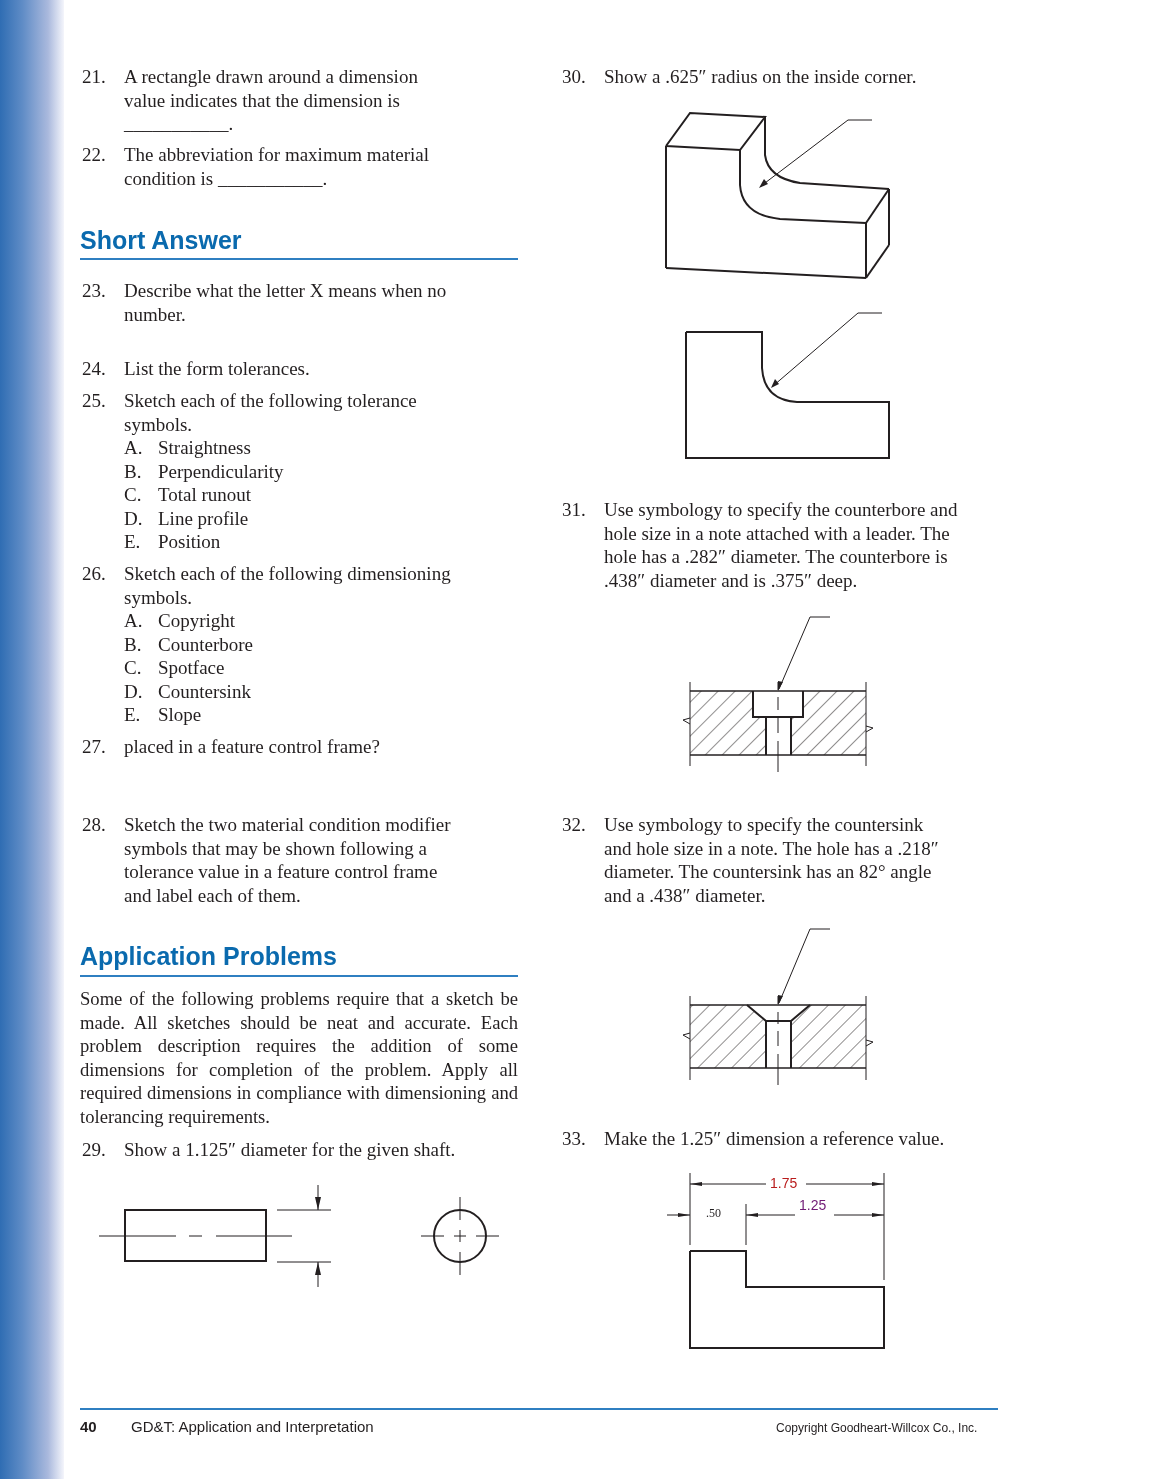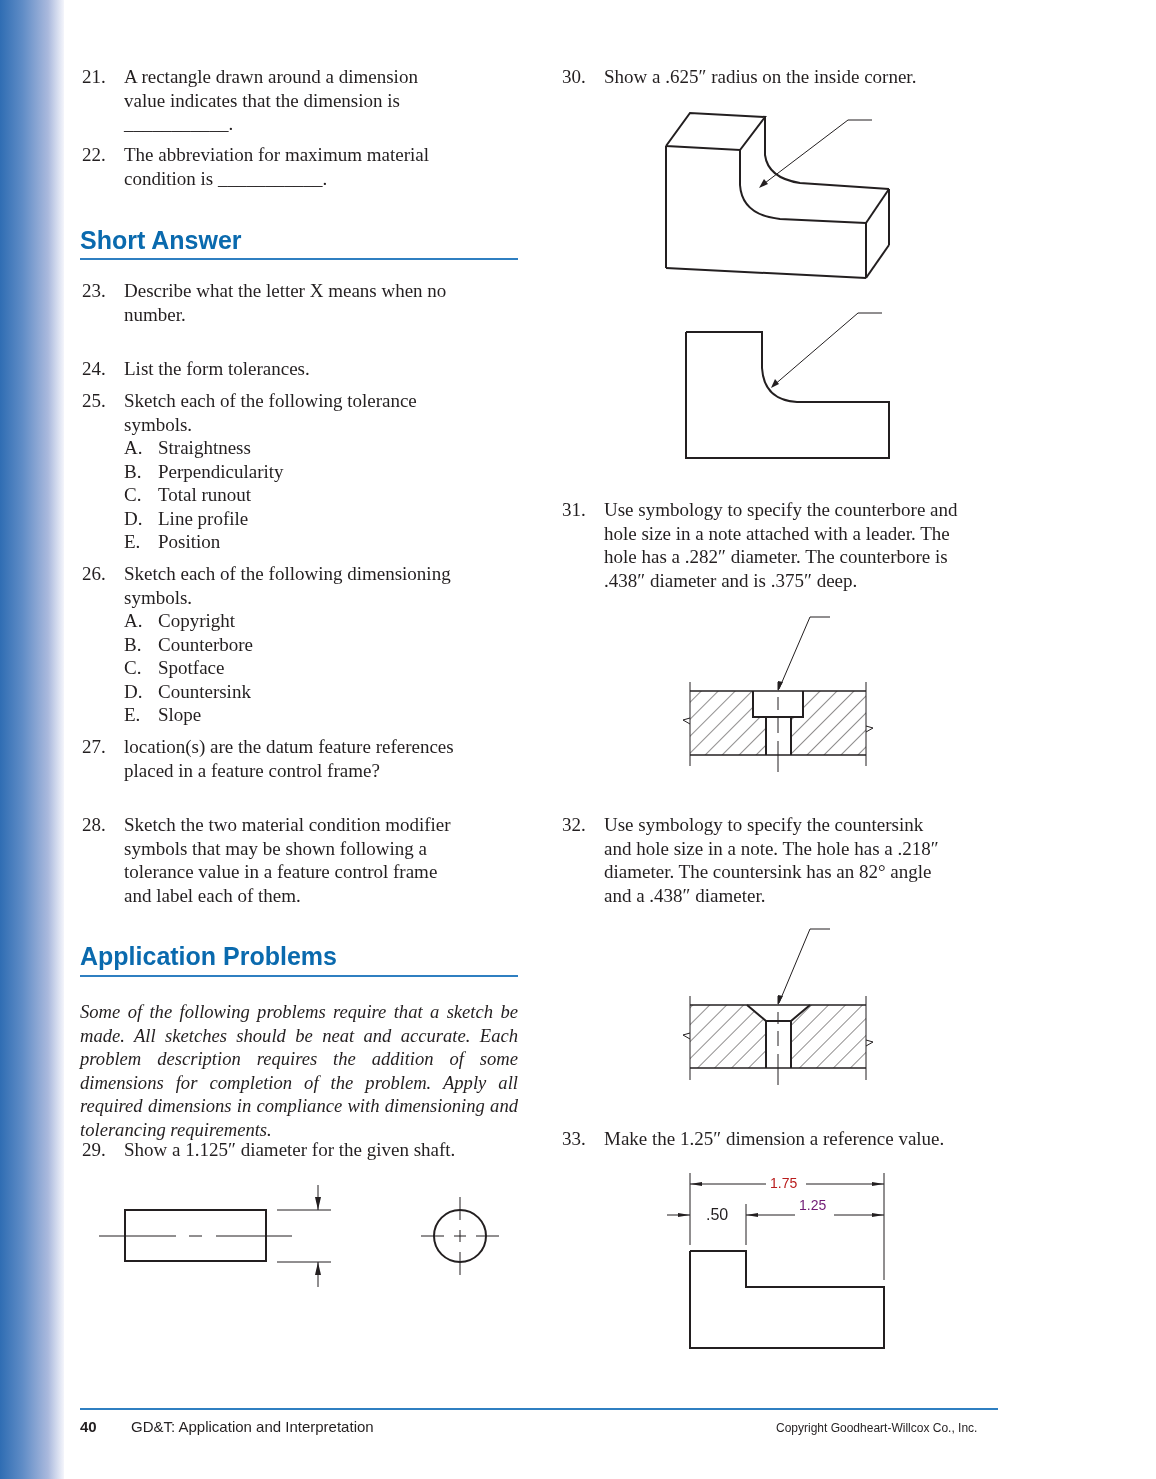--- a/index.html
+++ b/index.html
@@ -8,21 +8,21 @@
   .edge { position:absolute; left:0; top:0; width:64px; height:1479px;
           background:linear-gradient(to right, #2f6db3 0%, #5f8cc6 35%, #aab9dd 75%, #f4f5fb 100%); }
   .q { position:absolute; font-size:19px; line-height:23.6px; }
   .q .num { position:absolute; left:0; top:0; width:40px; }
   .q .txt { position:absolute; left:42px; top:0; }
   .sub { position:absolute; font-size:19px; line-height:23.6px; }
   .sub .l { position:absolute; left:0; width:30px; }
   .sub .t { position:absolute; left:34px; white-space:nowrap; }
   .heading { position:absolute; font-family:"Liberation Sans", sans-serif; font-weight:bold; color:#0a6aae; font-size:25px; }
   .rule { position:absolute; height:2px; background:#2f7fc1; }
-  .intro { position:absolute; left:80px; top:987px; width:438px; font-style:italic; font-size:18.6px; line-height:23.6px; text-align:justify;margin-top:13px; }
+  .intro { position:absolute; left:80px; top:987px; width:438px; font-size:18.6px; line-height:23.6px; text-align:justify; }
   .footer-rule { position:absolute; left:80px; top:1408px; width:918px; height:2px; background:#2f7fc1; }
   .footer { position:absolute; top:1418px; font-family:Liberation Sans, sans-serif; }
   svg { position:absolute; overflow:visible; }
   .ln { stroke:#231f20; fill:none; }
 </style>
 </head>
 <body>
 
 <div class="edge"></div>
 
@@ -117,21 +117,20 @@
     </div>
   <div style="position:absolute; top:94.4px;">
       <span class="l">E.</span>
       <span class="t">Slope</span>
     </div>
 </div>
 
 <div class="q" style="left:82px; top:735px; width:440px;">
   <span class="num">27.</span>
   <div class="txt">
-    <div>location(s) are the datum feature references</div>
     <div>placed in a feature control frame?</div>
   </div>
 </div>
 
 <div class="q" style="left:82px; top:813px; width:440px;">
   <span class="num">28.</span>
   <div class="txt">
     <div>Sketch the two material condition modifier</div>
     <div>symbols that may be shown following a</div>
     <div>tolerance value in a feature control frame</div>
@@ -284,19 +283,19 @@
   <polygon points="690,1184 702,1182 702,1186" fill="#231f20"></polygon>
   <polygon points="884,1184 872,1182 872,1186" fill="#231f20"></polygon>
   <line x1="667" y1="1215" x2="690" y2="1215" class="ln" stroke-width="1"></line>
   <polygon points="690,1215 678,1213 678,1217" fill="#231f20"></polygon>
   <line x1="746" y1="1215" x2="795" y2="1215" class="ln" stroke-width="1"></line>
   <line x1="834" y1="1215" x2="884" y2="1215" class="ln" stroke-width="1"></line>
   <polygon points="746,1215 758,1213 758,1217" fill="#231f20"></polygon>
   <polygon points="884,1215 872,1213 872,1217" fill="#231f20"></polygon>
 </svg>
 <div style="position:absolute; left:770px; top:1175px; font-family:'Liberation Sans', sans-serif; font-size:14px; color:#b91c1c;">1.75</div>
-<div style="position:absolute; left:706px; top:1206px; font-family:Liberation Sans, sans-serif; font-size:16px; color:#231f20;">.50</div>
+<div style="position:absolute; left:706px; top:1206px; font-family:Liberation Serif, serif; font-size:12px; color:#231f20;">.50</div>
 <div style="position:absolute; left:799px; top:1197px; font-family:'Liberation Sans', sans-serif; font-size:14px; color:#701a75;">1.25</div>
 
 <div class="footer-rule"></div>
 <div class="footer" style="left:80px; font-weight:bold; font-size:15px;">40</div>
 <div class="footer" style="left:131px; font-size:15px;">GD&amp;T: Application and Interpretation</div>
 <div class="footer" style="left:776px; top:1421px; font-size:12px;">Copyright Goodheart-Willcox Co., Inc.</div>
 
 </body></html>

